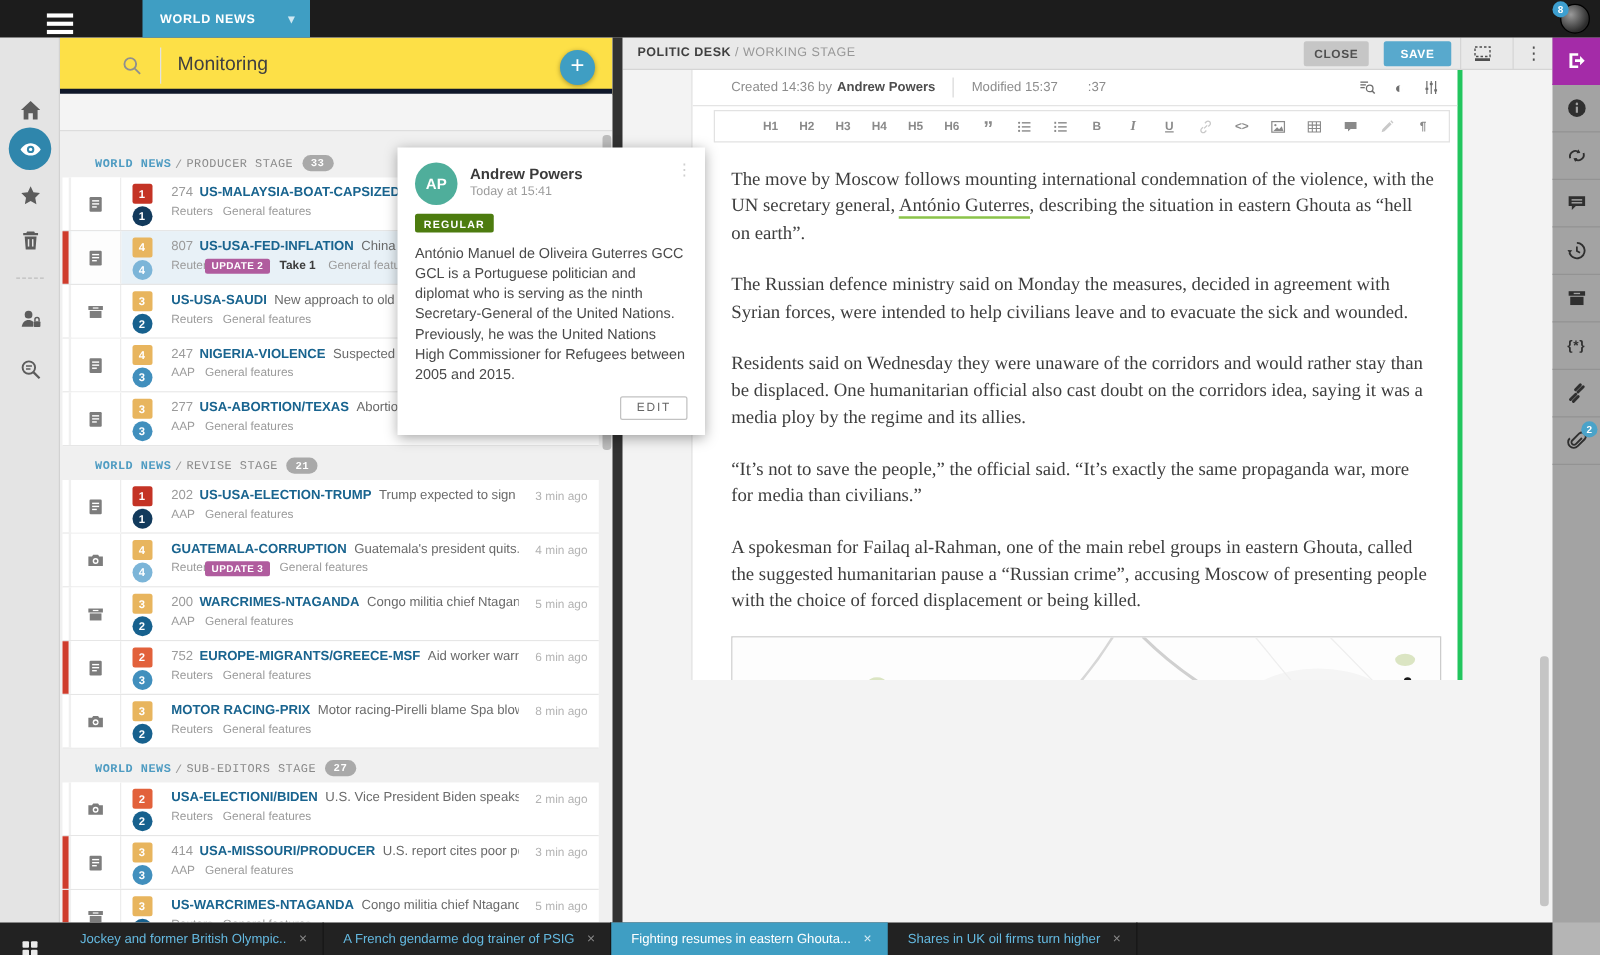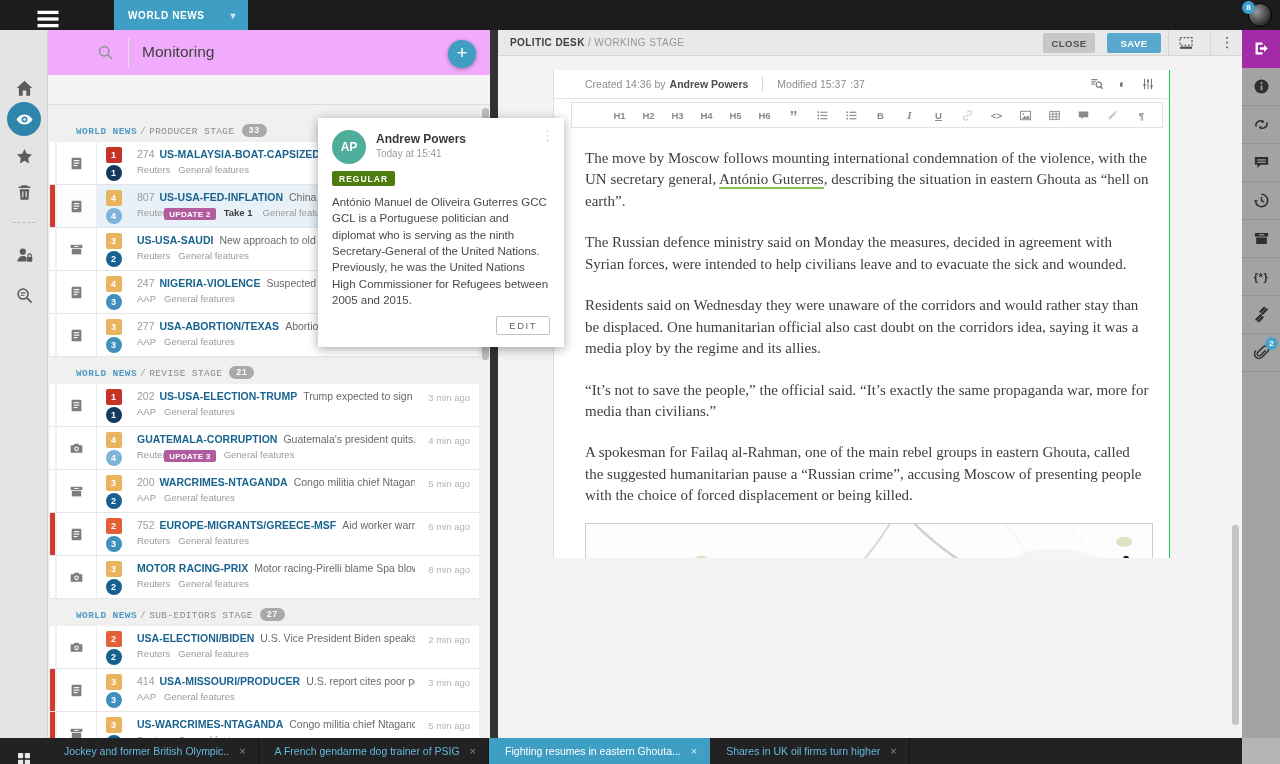--- a/index.html
+++ b/index.html
@@ -25,21 +25,21 @@
   .lr-btn { position:absolute; left:0; width:48px; height:34px; display:flex; align-items:center; justify-content:center;
     color:#5c5c5c; cursor:pointer; }
   .lr-btn svg { width:19px; height:19px; }
   .lr-btn.active { }
   .lr-active-circle { width:34px; height:34px; border-radius:50%; background:#2f86ac; display:flex;
     align-items:center; justify-content:center; color:#fff; }
   .lr-divider { position:absolute; left:13px; width:22px; border-top:1px dashed #bdbdbd; }
 
   
   #monitoring { position:absolute; left:48px; top:30px; width:442px; height:708px; background:#f0f0f0; overflow:hidden; }
-  #mon-header { position:absolute; left:0; top:0; width:442px; height:46px; background:#f0abfc; border-bottom:1px solid #0f172a; }
+  #mon-header { position:absolute; left:0; top:0; width:442px; height:46px; background:#fde047; border-bottom:5px solid #0f172a; }
   #mon-search-icon { position:absolute; left:49px; top:14px; width:17px; height:17px; color:#8f8f8f; cursor:pointer; }
   #mon-hsep { position:absolute; left:80px; top:8px; height:29px; border-left:1px solid #e2e2e2; }
   #mon-title { position:absolute; left:94px; top:13px; font-size:15.5px; color:#404040; }
   #mon-fab { position:absolute; left:448px; top:40px; width:28px; height:28px; border-radius:50%;
     background:var(--accent,#3f9ec3); color:#fff; font-size:19px; line-height:26px; text-align:center;
     box-shadow:0 1px 4px rgba(0,0,0,.35); cursor:pointer; z-index:30; }
   #mon-subheader { position:absolute; left:0; top:45px; width:442px; height:30px; background:#f4f4f4; border-bottom:1px solid #ddd; }
   #mon-grid-btn { position:absolute; left:380px; top:52px; width:17px; height:17px; color:#6d6d6d; cursor:pointer; }
   #mon-kebab { position:absolute; left:420px; top:49px; font-size:15px; color:#555; cursor:pointer; width:12px; text-align:center;}
   #mon-list { position:absolute; left:0; top:75px; width:435px; height:633px; overflow:hidden; padding-top:10px; }
@@ -87,27 +87,27 @@
   #ed-desk { color:#3f3f3f; font-weight:700; }
   #ed-stage { color:#979797; }
   #ed-close { position:absolute; left:545px; top:3px; width:52px; height:20px; background:#c6c6c6; border:none;
     border-radius:2px; font-size:9.5px; font-weight:700; color:#4f4f4f; letter-spacing:.5px; cursor:pointer; font-family:inherit;}
   #ed-save { position:absolute; left:609px; top:3px; width:54px; height:20px; background:#58a9cd; border:none;
     border-radius:2px; font-size:9.5px; font-weight:700; color:#fff; letter-spacing:.5px; cursor:pointer; font-family:inherit;}
   .ed-sep { position:absolute; top:0; height:26px; border-left:1px solid #d5d5d5; }
   #ed-minimize { position:absolute; left:680px; top:5px; width:16px; height:16px; color:#4e4e4e; cursor:pointer; }
   #ed-kebab { position:absolute; left:722px; top:4px; font-size:14px; color:#4e4e4e; cursor:pointer; }
 
-  #ed-page { position:absolute; left:55px; top:40px; width:617px; height:488px; background:#fff;
-    border-left:1px solid #e0e0e0; border-right:1px solid #22c55e; overflow:hidden; }
+  #ed-page { position:absolute; left:55px; top:26px; width:617px; height:488px; background:#fff;
+    border-left:1px solid #e0e0e0; border-right:4px solid #22c55e; overflow:hidden; }
   #ed-created-row { height:29px; border-bottom:1px solid #e4e4e4; display:flex; align-items:center;
     padding:0 14px 0 31px; font-size:10.5px; color:#8c8c8c; }
   #ed-created-author { color:#4e4e4e; font-weight:700; margin-left:4px; }
   .crt-sep { height:16px; border-left:1px solid #d9d9d9; margin:0 14px; }
-  #ed-modified-extra { margin-left:4px; }
+  #ed-modified-extra { margin-left:24px; }
   #ed-created-icons { margin-left:auto; display:flex; gap:15px; color:#6f6f6f; }
   #ed-created-icons .ic { width:14px; height:14px; cursor:pointer; }
   #contrast-icon { font-size:12px; line-height:14px; cursor:pointer; }
 
   #ed-toolbar { margin:3px 6px 0 17px; height:26px; background:#fff; border:1px solid #e2e2e2;
     display:flex; align-items:center; padding:0 6px;justify-content:flex-end; }
   .tb { width:29px; height:24px; border:none; background:none; color:#8a8a8a; font-size:9.5px; font-weight:700;
     display:flex; align-items:center; justify-content:center; cursor:pointer; font-family:inherit; }
   .tb svg { width:13px; height:13px; }
   .tb.quote { font-size:16px; padding-top:6px; }

